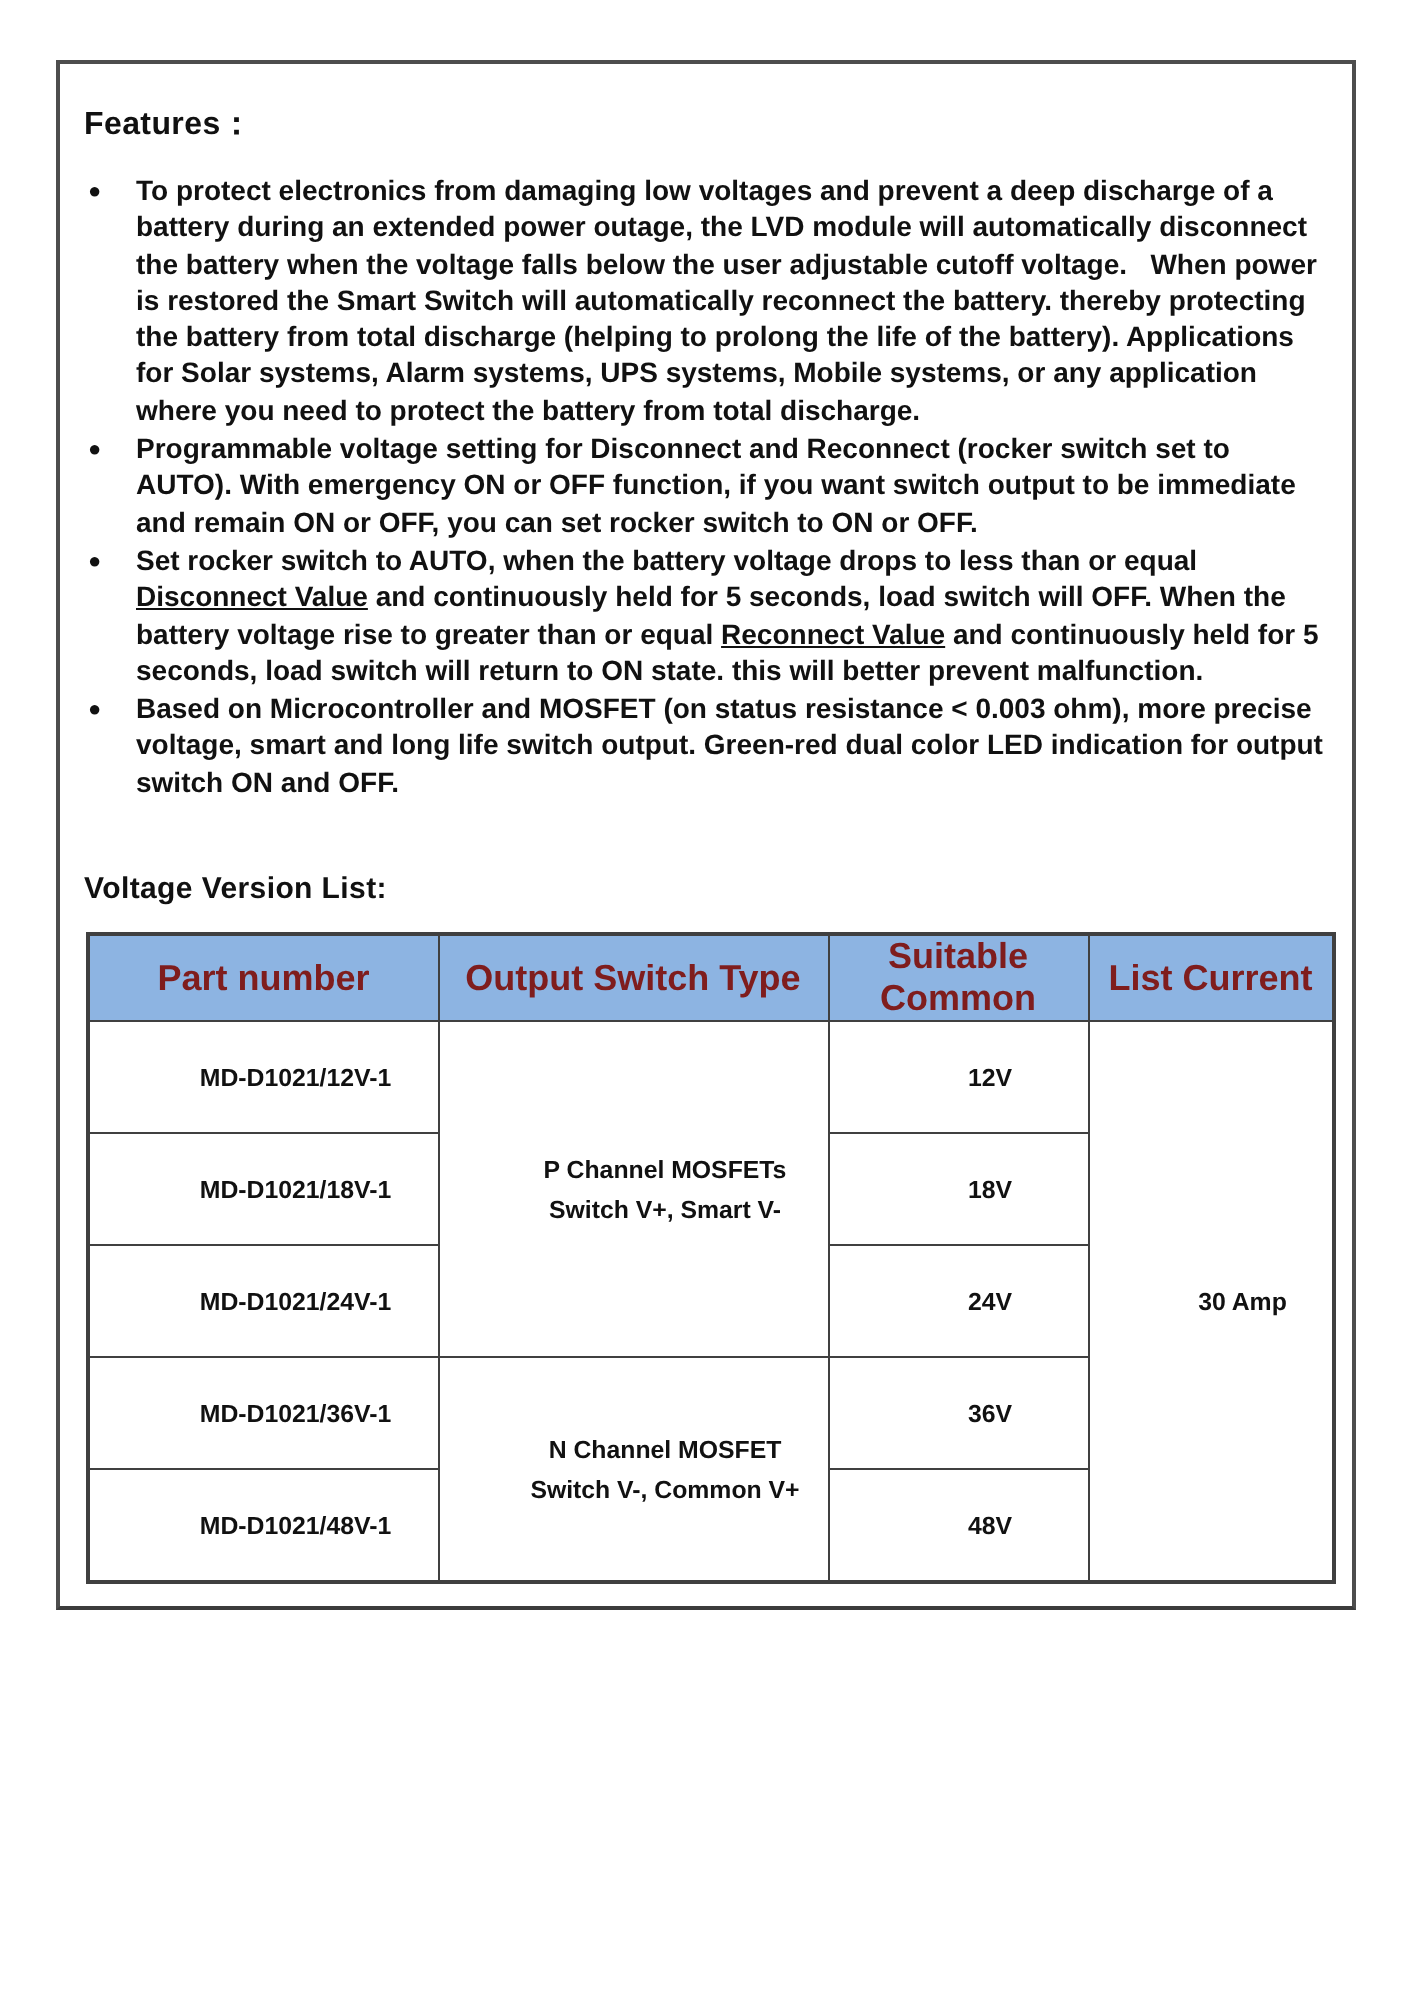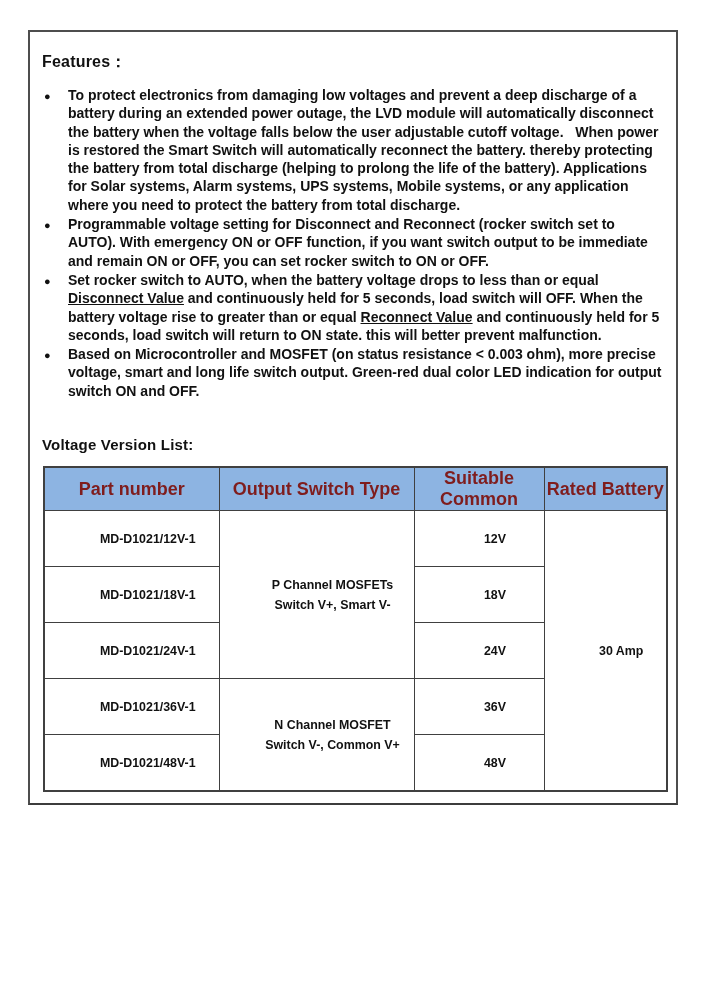--- a/index.html
+++ b/index.html
@@ -128,21 +128,21 @@
       <col style="width:175px">
       <col style="width:195px">
       <col style="width:130px">
       <col style="width:123px">
     </colgroup>
     <thead>
       <tr>
         <th>Part number</th>
         <th>Output Switch Type</th>
         <th>Suitable Common</th>
-        <th>Rated Battery</th>
+        <th>List Current</th>
       </tr>
     </thead>
     <tbody>
       <tr>
         <td>MD-D1021/12V-1</td>
         <td class="switch-cell" rowspan="3">
           <div>P Channel MOSFETs</div>
           <div>Switch V+, Smart V-</div>
         </td>
         <td>12V</td>

